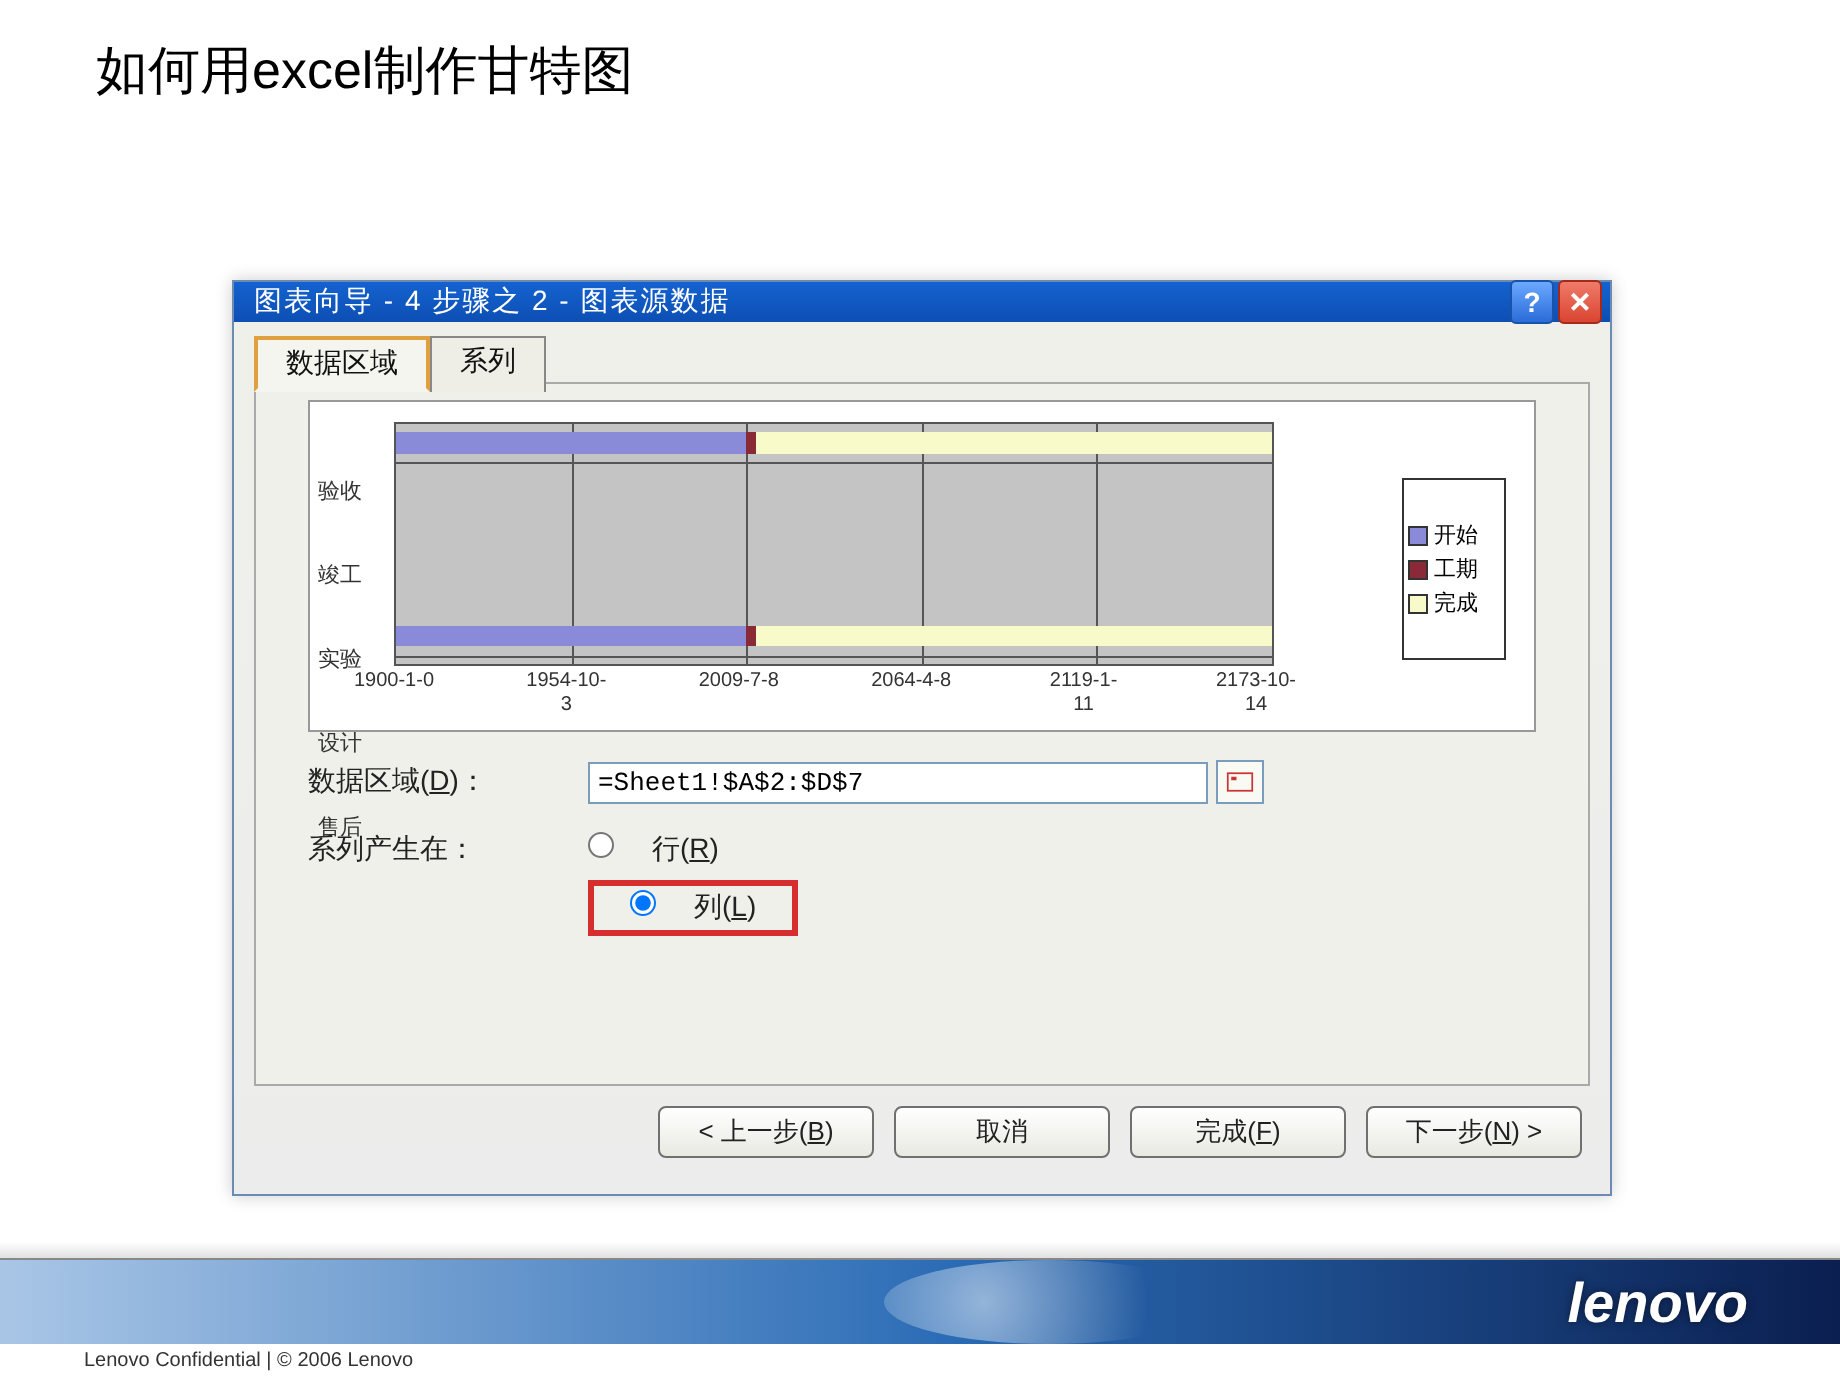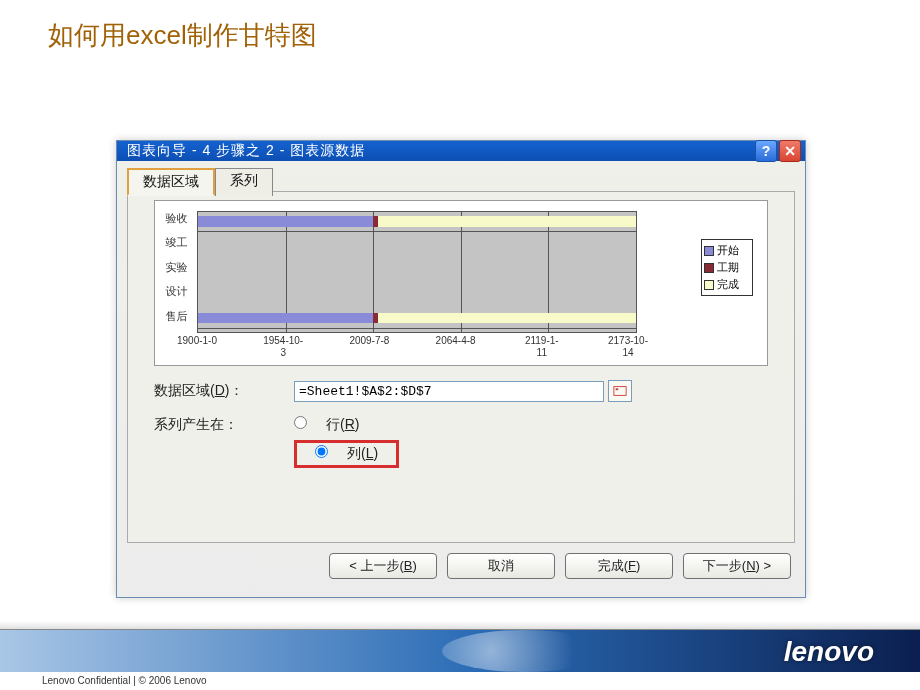--- a/index.html
+++ b/index.html
@@ -9,21 +9,21 @@
       background: #fff;
       font-family: "Microsoft YaHei", Arial, sans-serif;
       position: relative;
       overflow: hidden;
     }
     .slide-title {
       position: absolute;
       top: 18px;
       left: 48px;
       font-size: 26px;
-      color: #a16207;
+      color: #000000;
       font-weight: 500;
     }
     .dialog {
       position: absolute;
       top: 140px;
       left: 116px;
       width: 690px;
       height: 458px;
       border: 1px solid #6b8cb0;
       background: linear-gradient(to bottom, #f0f0ea 0%, #ececec 100%);
@@ -121,29 +121,29 @@
     .chart-plot .row:nth-child(2){top:20.5%}
     .chart-plot .row:nth-child(3){top:40.5%}
     .chart-plot .row:nth-child(4){top:60.5%}
     .chart-plot .row:nth-child(5){top:80.5%}
     .chart-plot .vline { position:absolute; top:0; bottom:0; width:0; border-left:1px solid #555;}
     .bar-seg { position:absolute; height:55%; top:22%; }
     .b-start { background:#8a8bd8; }
     .b-dur { background:#8a2a36; }
     .b-end { background:#f9faca; }
     .y-labels { position:absolute; left:4px; top:10px; bottom:32px; width:35px; display:flex; flex-direction:column; justify-content:space-around; font-size:11px; color:#333;}
-    .y-labels span{ text-align:center; height:20%;}
+    .y-labels span{ text-align:left; height:20%;margin-top:27px;}
     .x-labels { position:absolute; left:42px; right:139px; bottom:2px; height:28px; font-size:10px; color:#333;text-align:right; }
     .x-labels span { position:absolute; transform:translateX(-50%); white-space:nowrap;}
     .legend {
       position: absolute;
       right: 14px; top: 38px; width: 52px;
       border: 1px solid #333;
       background: #fff;
-      padding: 3px 2px;
+      padding: 20px 2px;
       font-size: 11px;
       display:flex; flex-direction:column; gap:2px;
     }
     .legend-item { display:flex; align-items:center; gap:3px;}
     .legend-box { width:10px; height:10px; border:1px solid #333;}
     .form-row {
       display: flex;
       align-items: center;
       margin-top: 14px;
       font-size: 14px;

